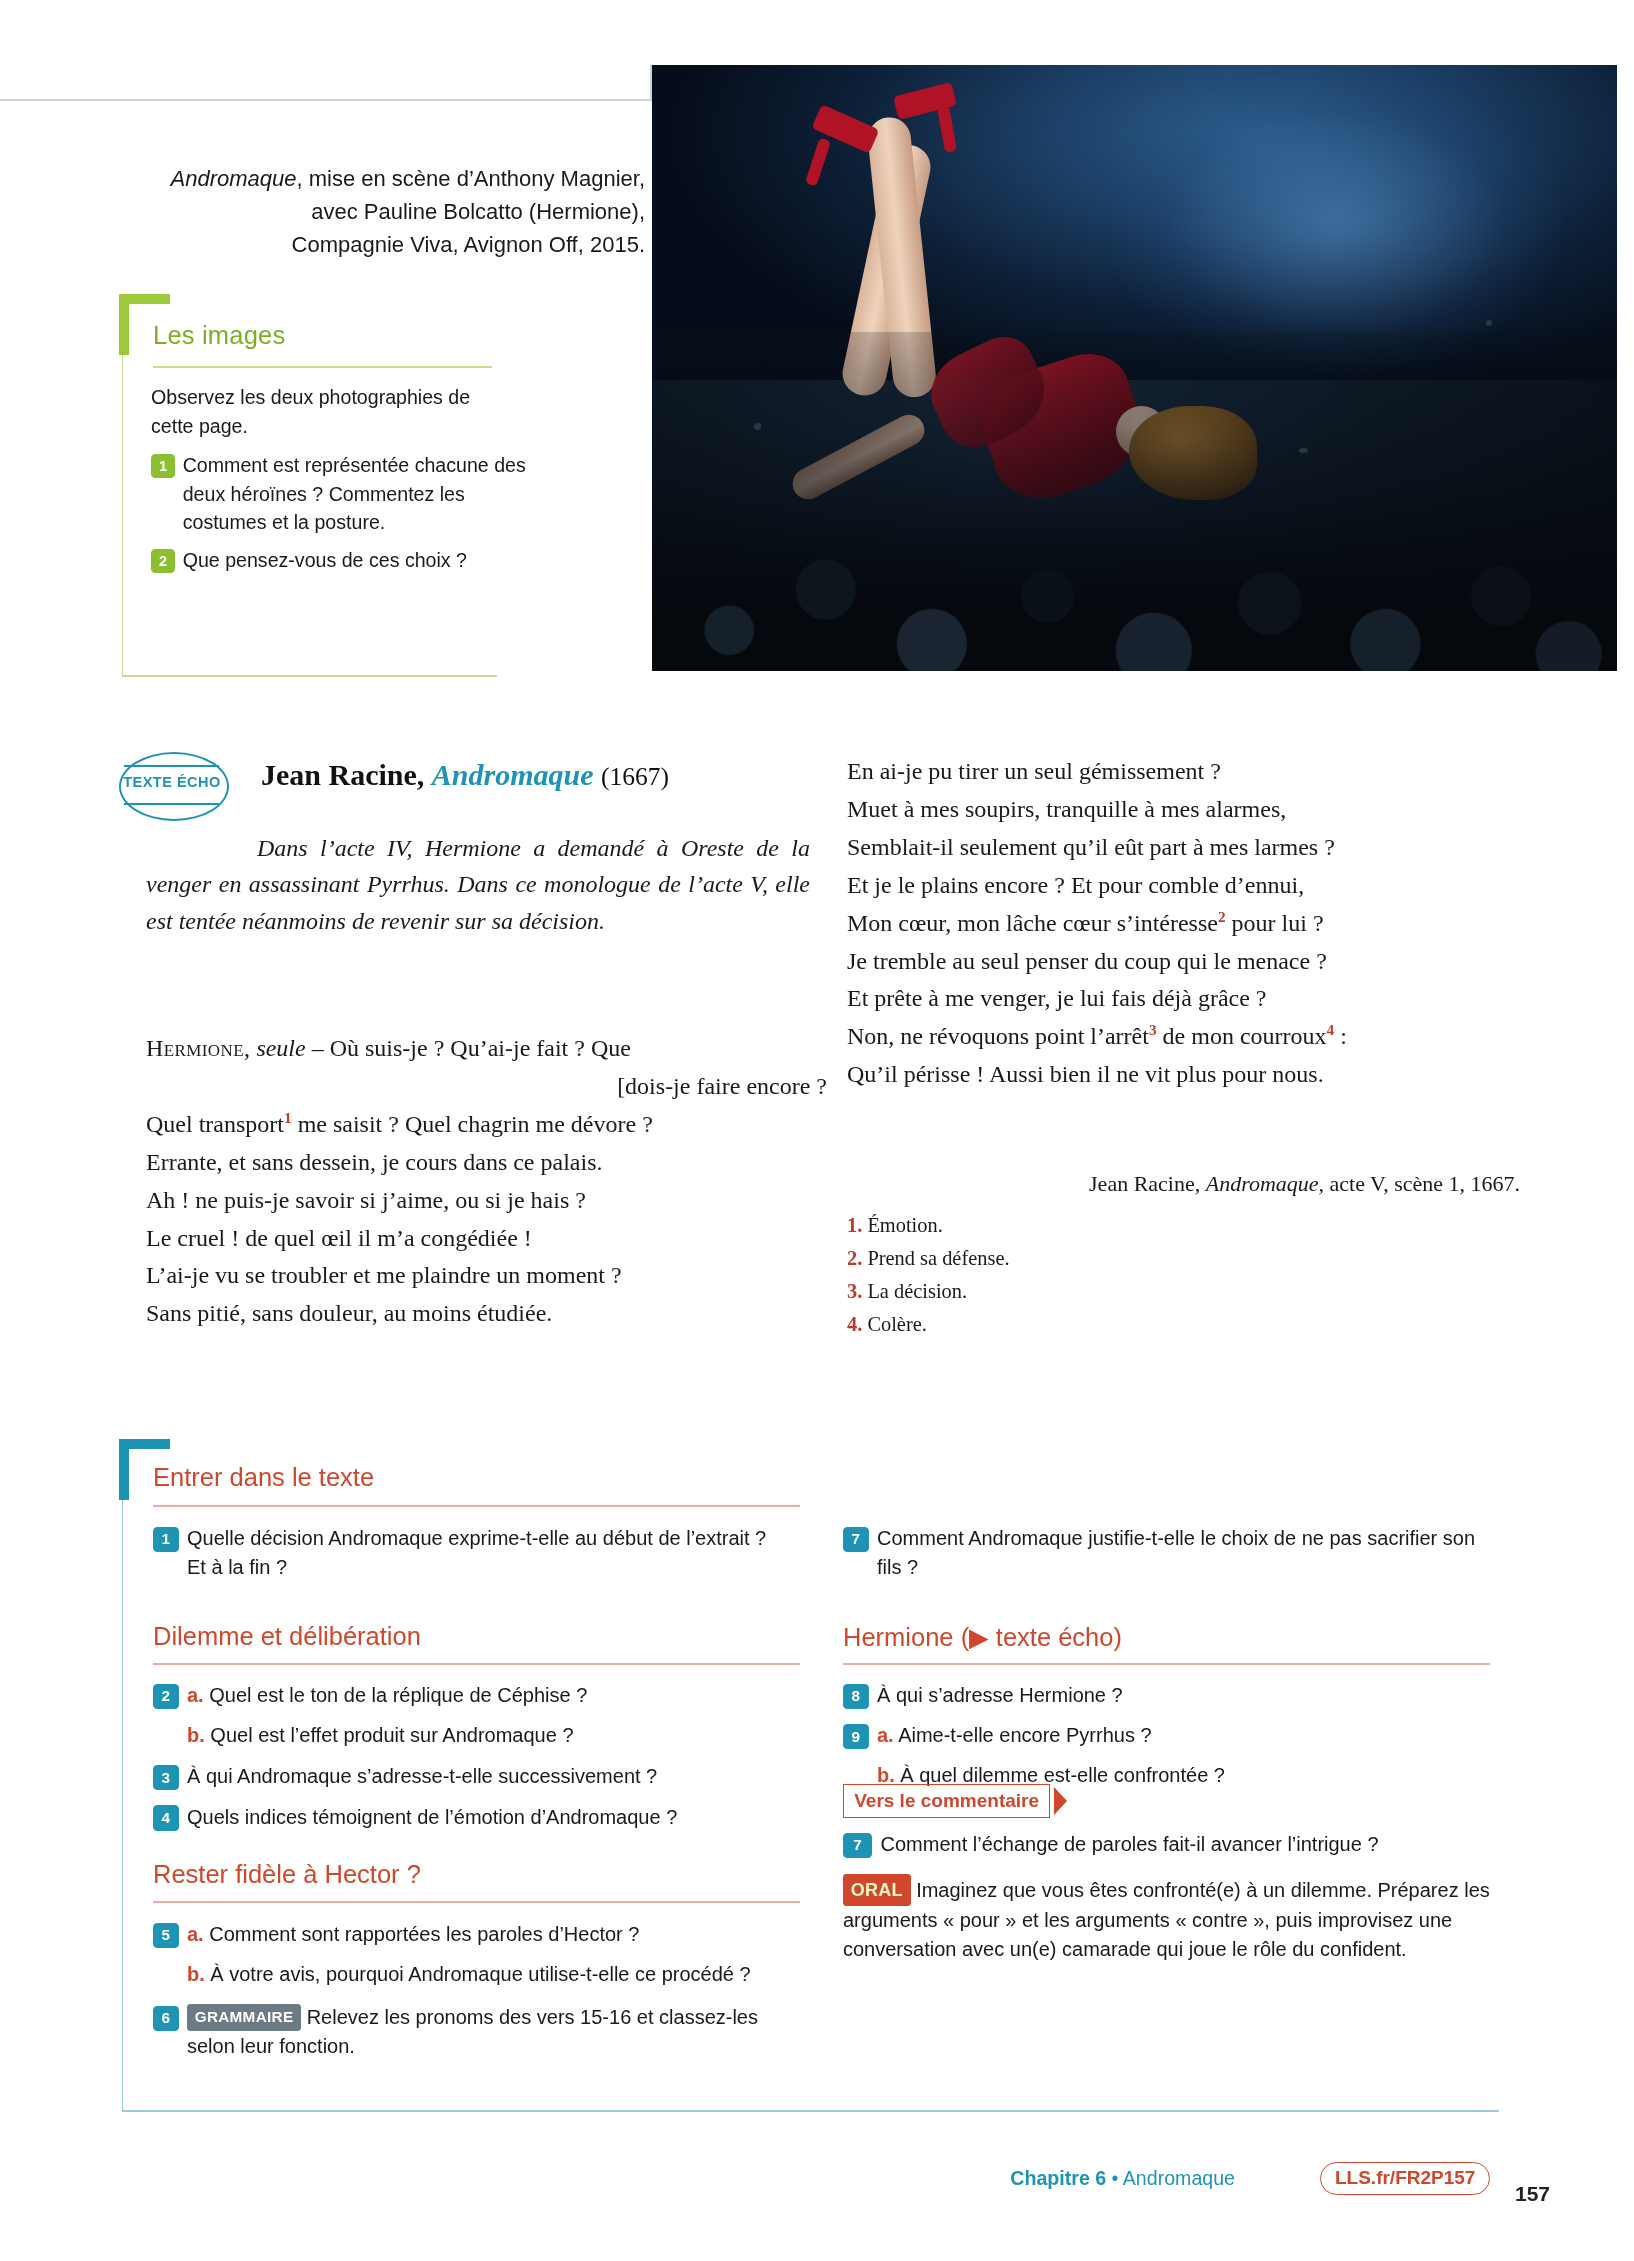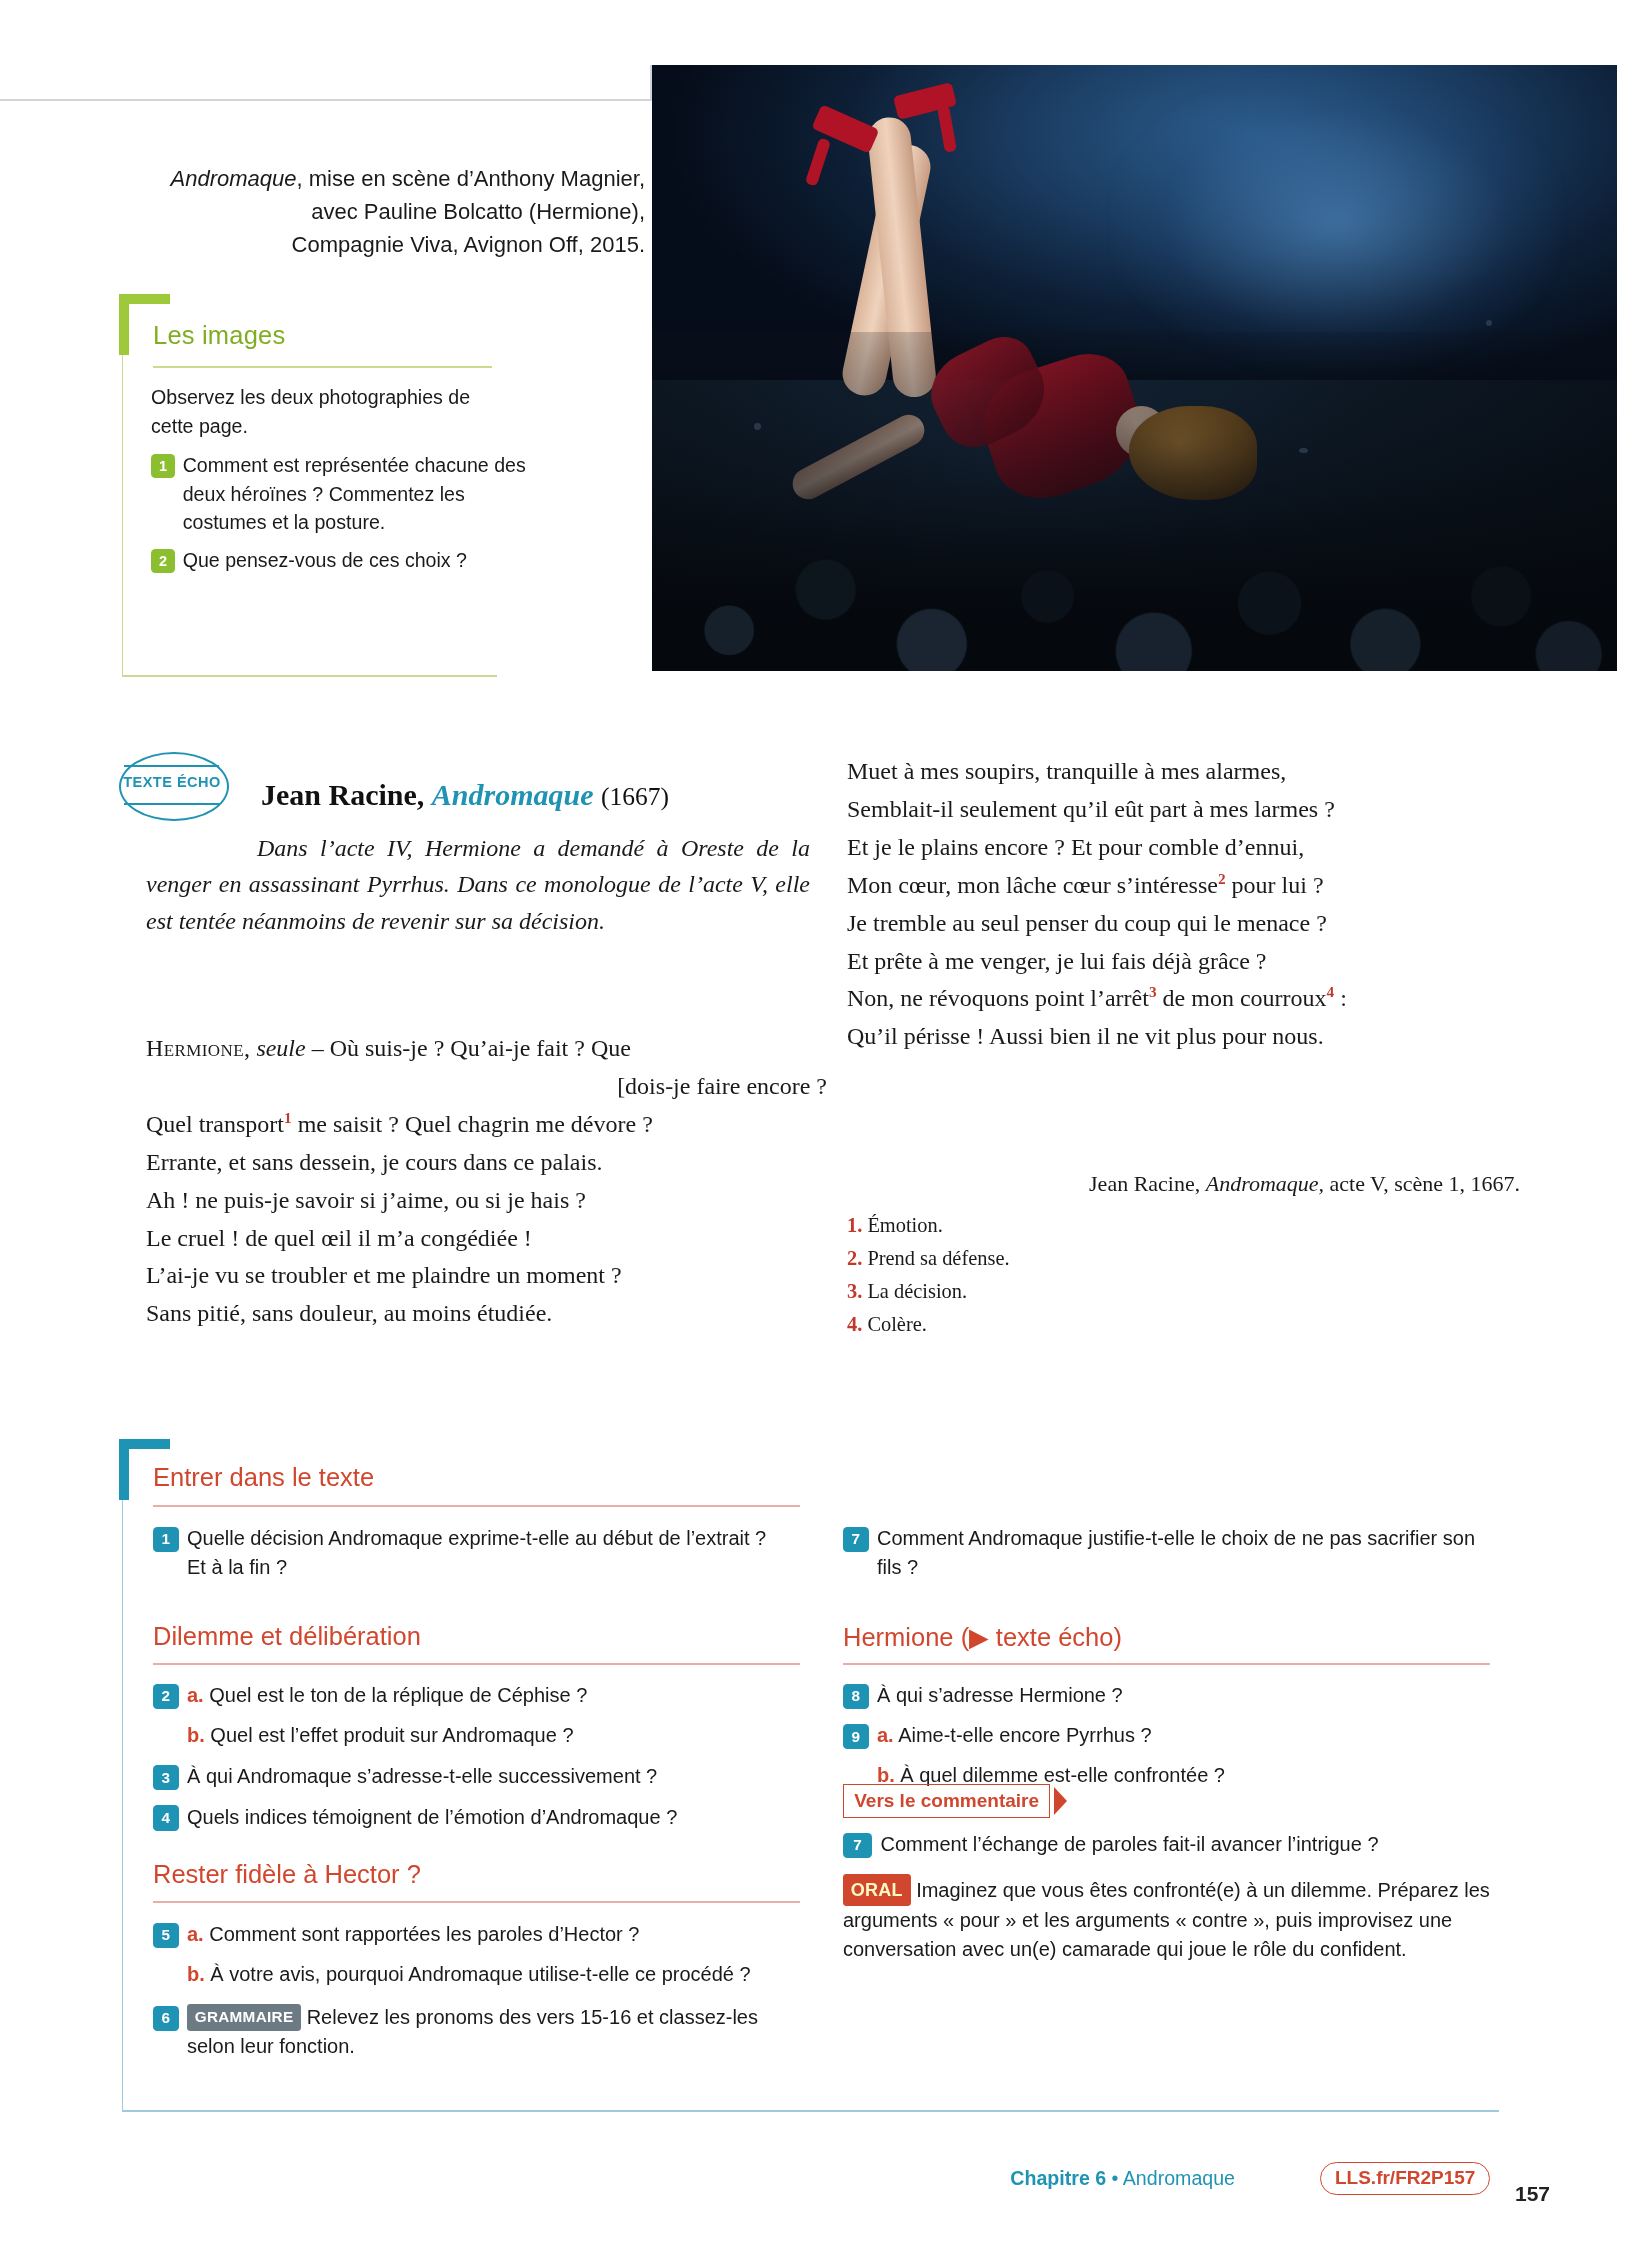--- a/index.html
+++ b/index.html
@@ -149,21 +149,21 @@
   .stamp .line-bot { top:58px; }
   .stamp .label {
     position:absolute; left:0; top:29px; width:106px; text-align:center;
     font-size:14.5px; font-weight:700; color:#1f93b4; letter-spacing:0.5px;
   }
 
   
   .racine-head {
     position:absolute; left:261px; top:758px; width:545px;
     font-family:"Liberation Serif", serif;
-    font-size:30px; font-weight:700; color:#111;margin-top:20px;
+    font-size:30px; font-weight:700; color:#111;
   }
   .racine-head .title {
     color:#1f93b4; font-style:italic;
   }
   .racine-head .year { font-weight:400; font-size:25.5px; }
 
   
   .chapeau {
     position:absolute; left:146px; top:830px; width:664px;
     font-family:"Liberation Serif", serif;
@@ -360,20 +360,21 @@
   <span class="indent-right">[dois-je faire encore ?</span>
   <div>Quel transport<sup class="note">1</sup> me saisit ? Quel chagrin me dévore ?</div>
   <div>Errante, et sans dessein, je cours dans ce palais.</div>
   <div>Ah ! ne puis-je savoir si j’aime, ou si je hais ?</div>
   <div>Le cruel ! de quel œil il m’a congédiée !</div>
   <div>L’ai-je vu se troubler et me plaindre un moment ?</div>
   <div>Sans pitié, sans douleur, au moins étudiée.</div>
 </div>
 
 <div class="verse-right">
+  <div>En ai-je pu tirer un seul gémissement ?</div>
   <div>Muet à mes soupirs, tranquille à mes alarmes,</div>
   <div>Semblait-il seulement qu’il eût part à mes larmes ?</div>
   <div>Et je le plains encore ? Et pour comble d’ennui,</div>
   <div>Mon cœur, mon lâche cœur s’intéresse<sup class="note">2</sup> pour lui ?</div>
   <div>Je tremble au seul penser du coup qui le menace ?</div>
   <div>Et prête à me venger, je lui fais déjà grâce ?</div>
   <div>Non, ne révoquons point l’arrêt<sup class="note">3</sup> de mon courroux<sup class="note">4</sup> :</div>
   <div>Qu’il périsse ! Aussi bien il ne vit plus pour nous.</div>
 </div>
 

